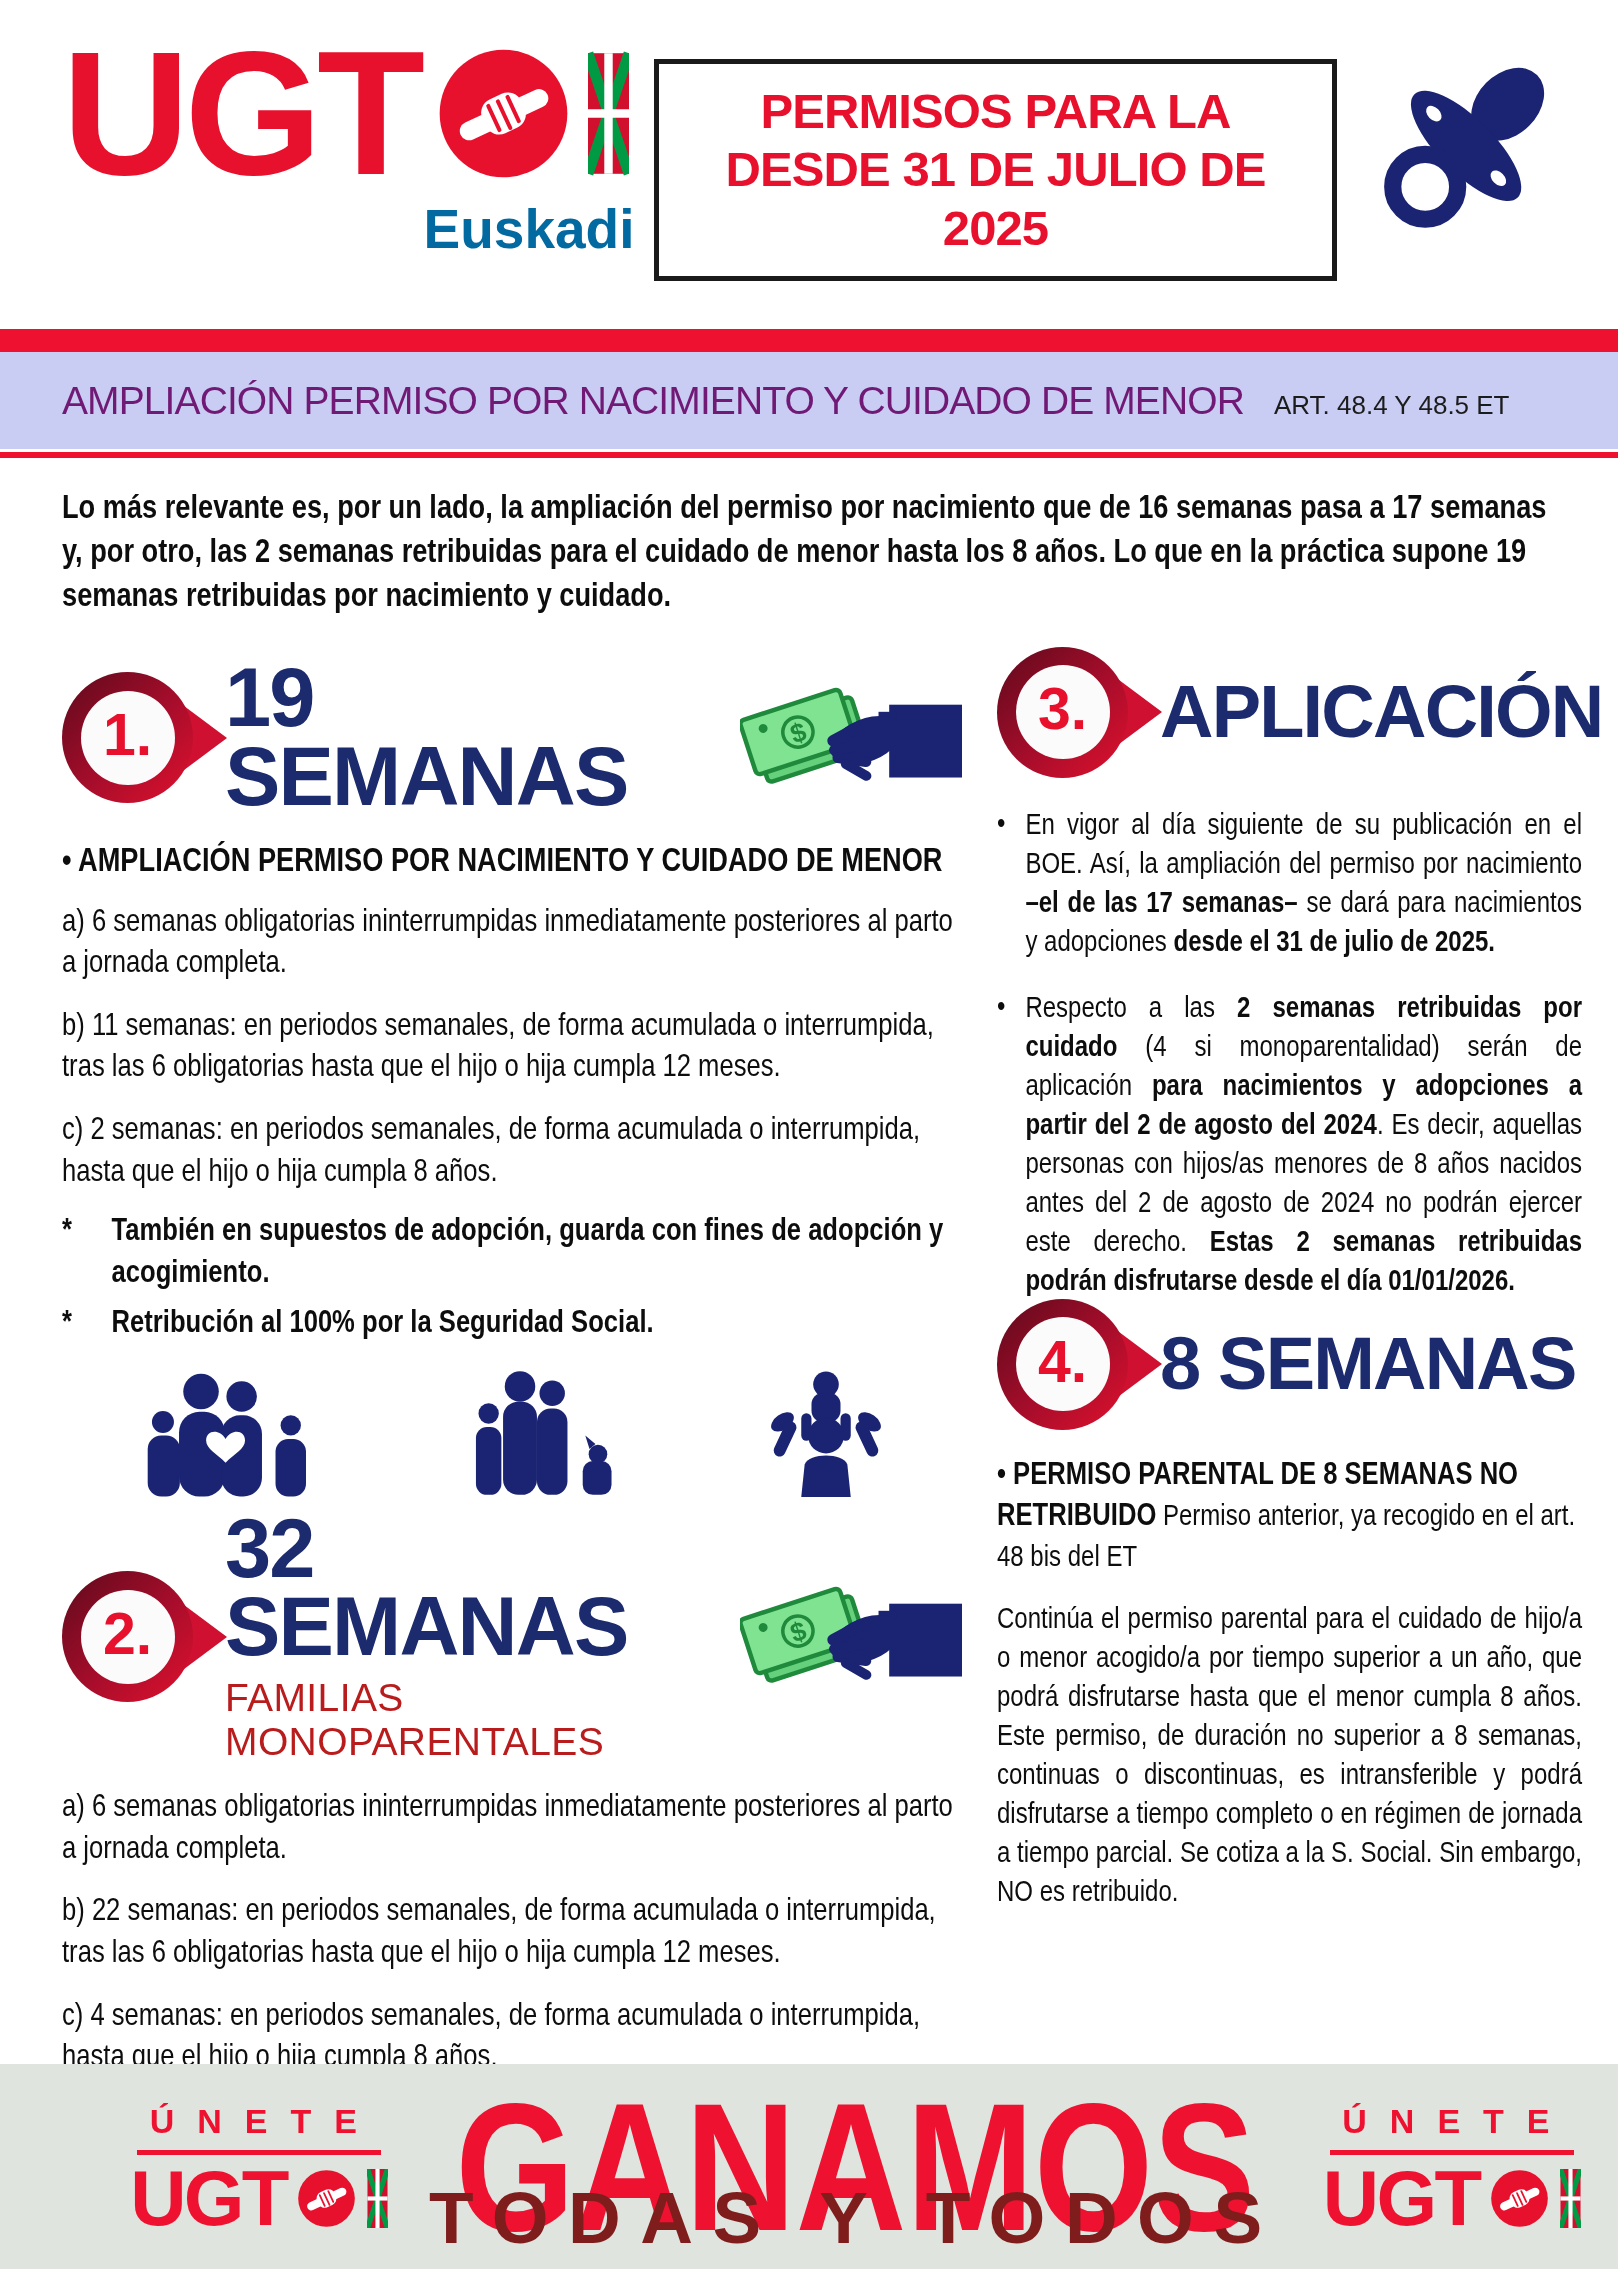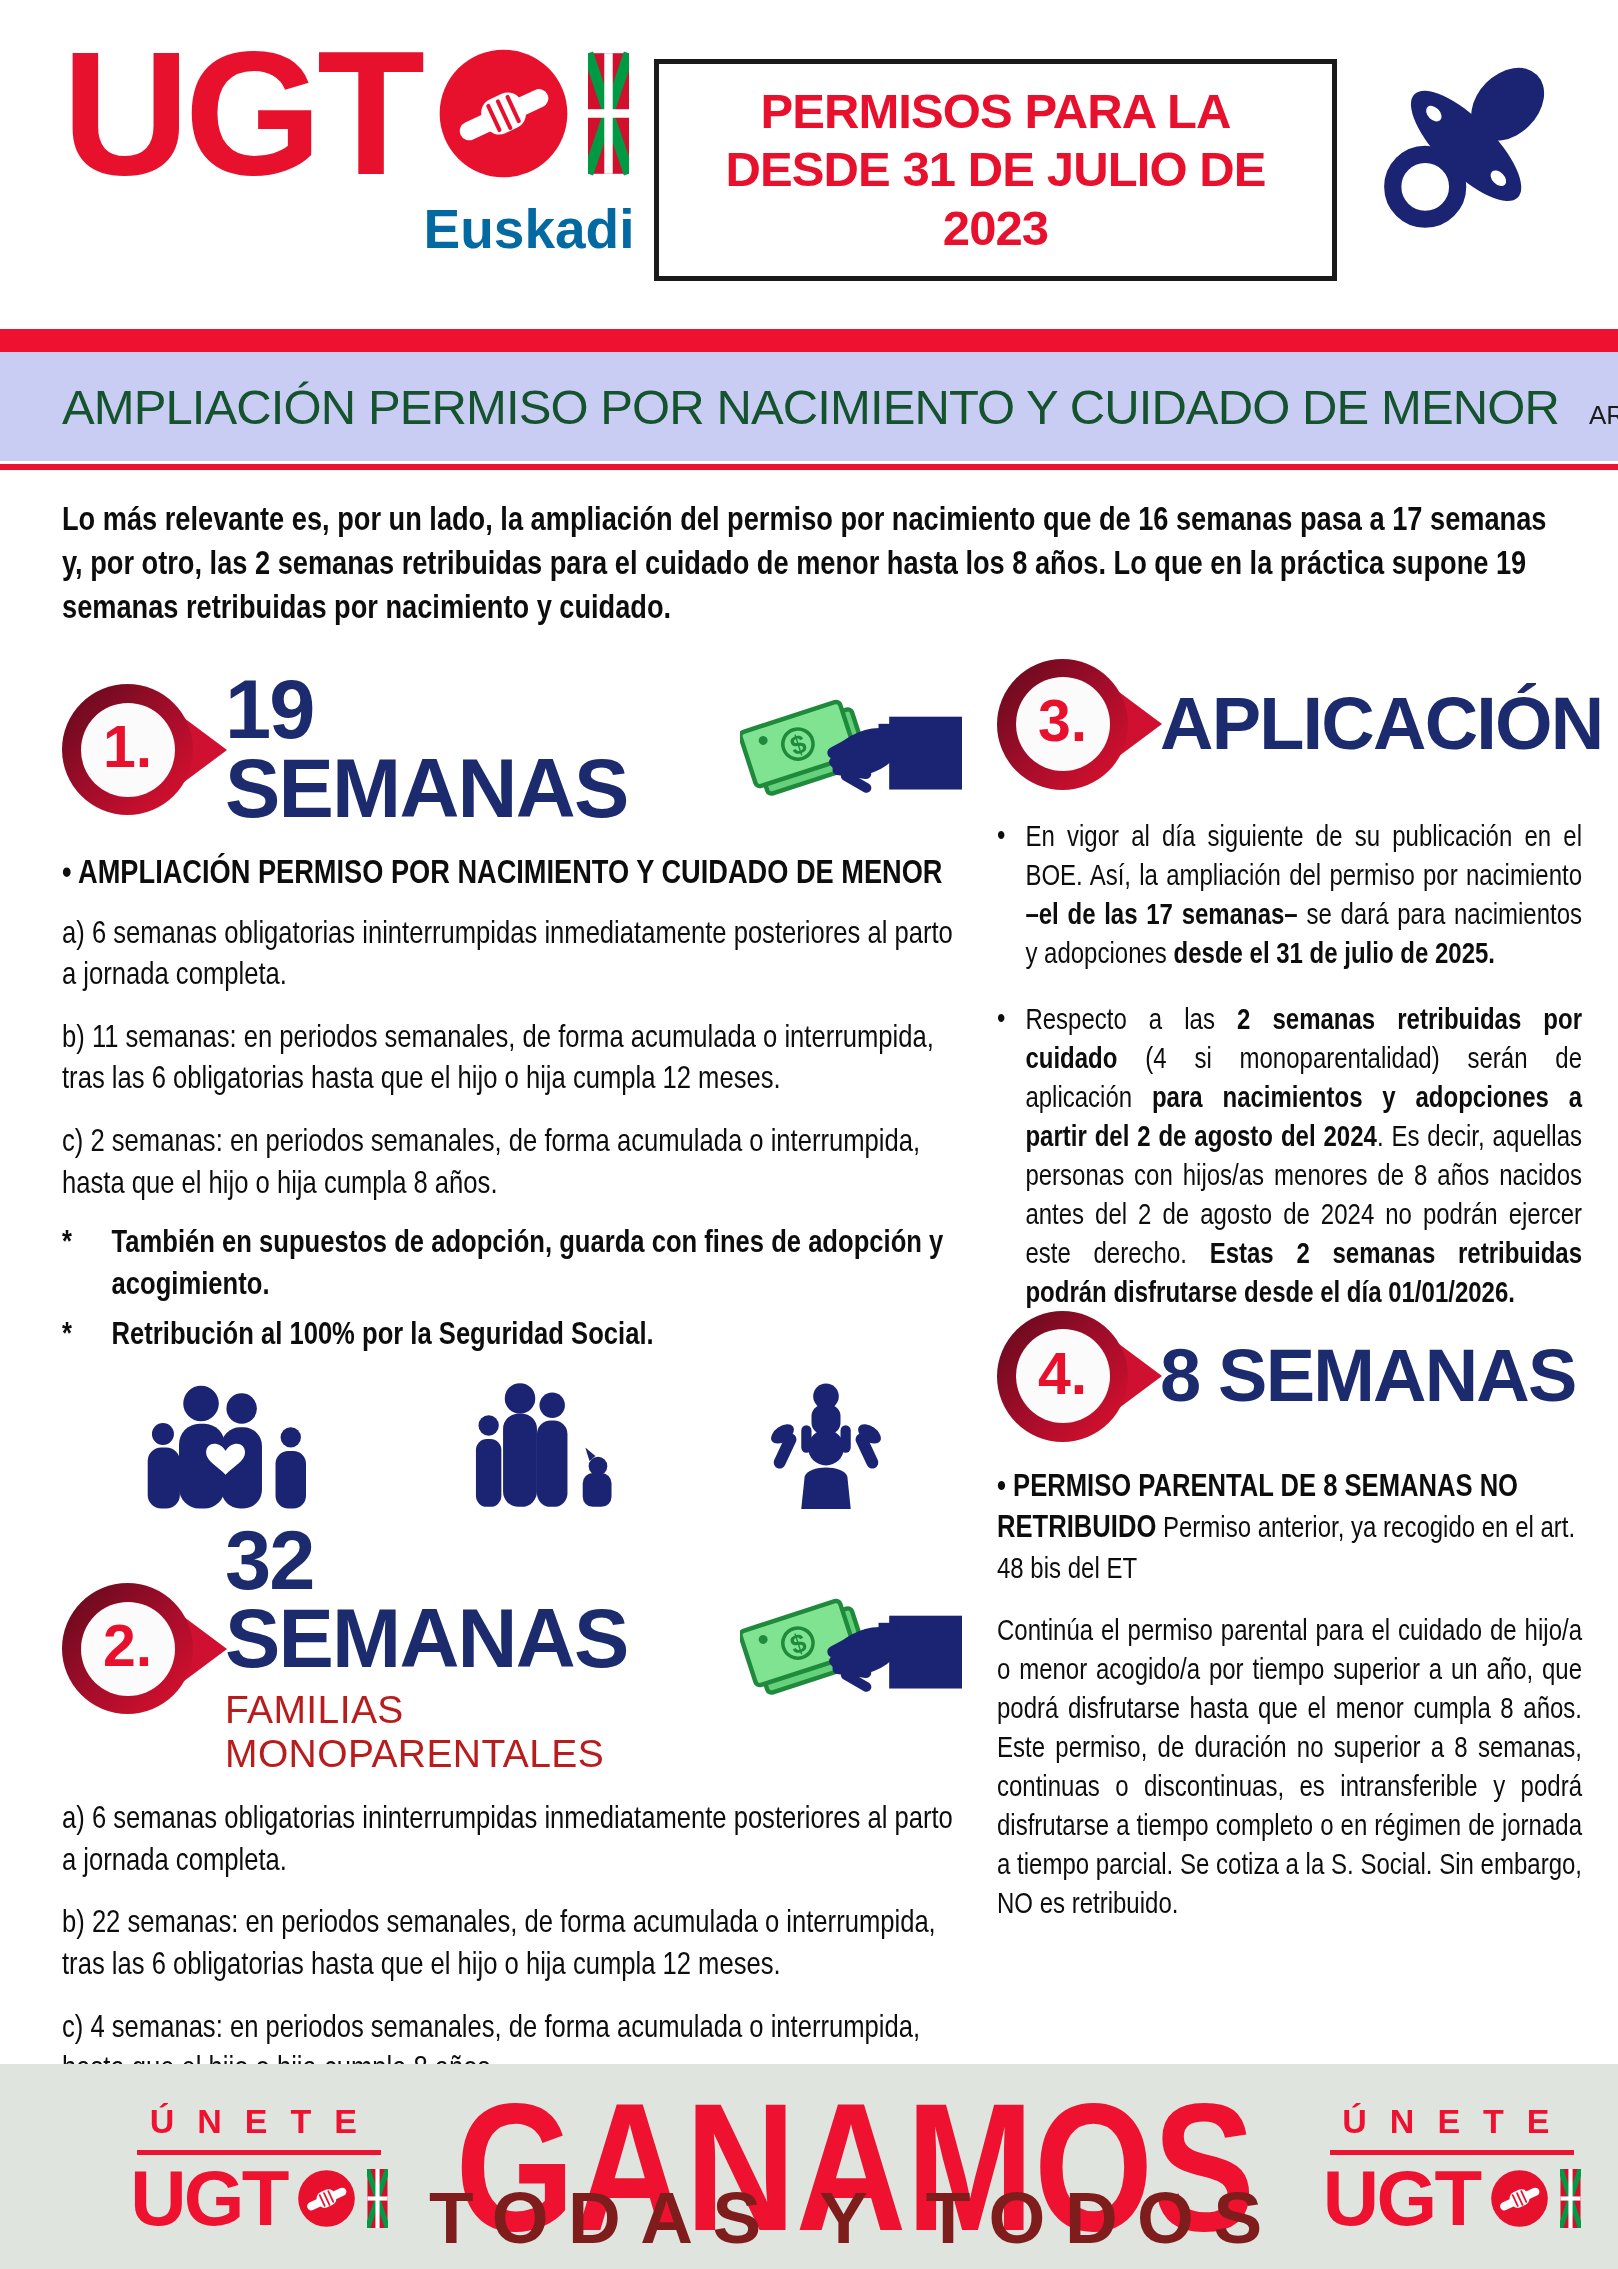--- a/index.html
+++ b/index.html
@@ -21,21 +21,21 @@
   .title-box {
     flex:none; width:683px; margin:16px 0 0 16px; border:5.3px solid #1a1a1a;
     padding:17.7px 12.4px; text-align:center; color:#e8112d; font-weight:700;
     font-size:49px; line-height:1.2; letter-spacing:-0.9px;
   }
   .pacifier { margin-left:auto; margin-top:0; }
 
   
   .redbar { height:23px; background:#ee1230; margin-top:23px; }
   .banner { background:#c9cdf4; padding:26.6px 35px 26.6px 62px; display:flex; align-items:baseline; gap:30px; }
-  .banner-title { font-size:49px; color:#14532d; letter-spacing:-0.9px; white-space:nowrap; }
+  .banner-title { font-size:39px; color:#701a75; letter-spacing:-0.9px; white-space:nowrap; }
   .banner-article { font-size:26px; color:#1c1c1c; white-space:nowrap; }
   .redline { height:6.2px; background:#ee1230; margin-top:2.7px; }
 
   
   .intro { padding:26px 62px 0; font-weight:700; font-size:34px; line-height:1.3; }
   .condense { transform:scaleX(0.8); transform-origin:0 0; width:125%; }
 
   
   .cols { display:grid; grid-template-columns:900px 585px; column-gap:35px; padding:30px 35px 0 62px; }
 
@@ -128,21 +128,21 @@
           <line x1="17" y1="0" x2="17" y2="100"></line>
             <line x1="0" y1="50" x2="34" y2="50"></line>
         </g>
       </svg>
     </div>
     <div class="euskadi">Euskadi</div>
   </div>
 
   <div class="title-box">
     <div>PERMISOS PARA LA</div>
-    <div>DESDE 31 DE JULIO DE 2023</div>
+    <div>DESDE 31 DE JULIO DE 2025</div>
   </div>
 
   <svg class="pacifier" width="213" height="213" viewBox="0 0 210 210">
     <g transform="rotate(45 105 105)">
       <ellipse cx="105" cy="42" rx="30" ry="41" fill="#1b2472"></ellipse>
       <ellipse cx="105" cy="100" rx="72" ry="27" fill="#1b2472"></ellipse>
       <circle cx="105" cy="157" r="32" fill="none" stroke="#1b2472" stroke-width="17"></circle>
       <ellipse cx="60" cy="100" rx="9" ry="6" fill="#ffffff"></ellipse>
       <ellipse cx="150" cy="100" rx="9" ry="6" fill="#ffffff"></ellipse>
     </g>

